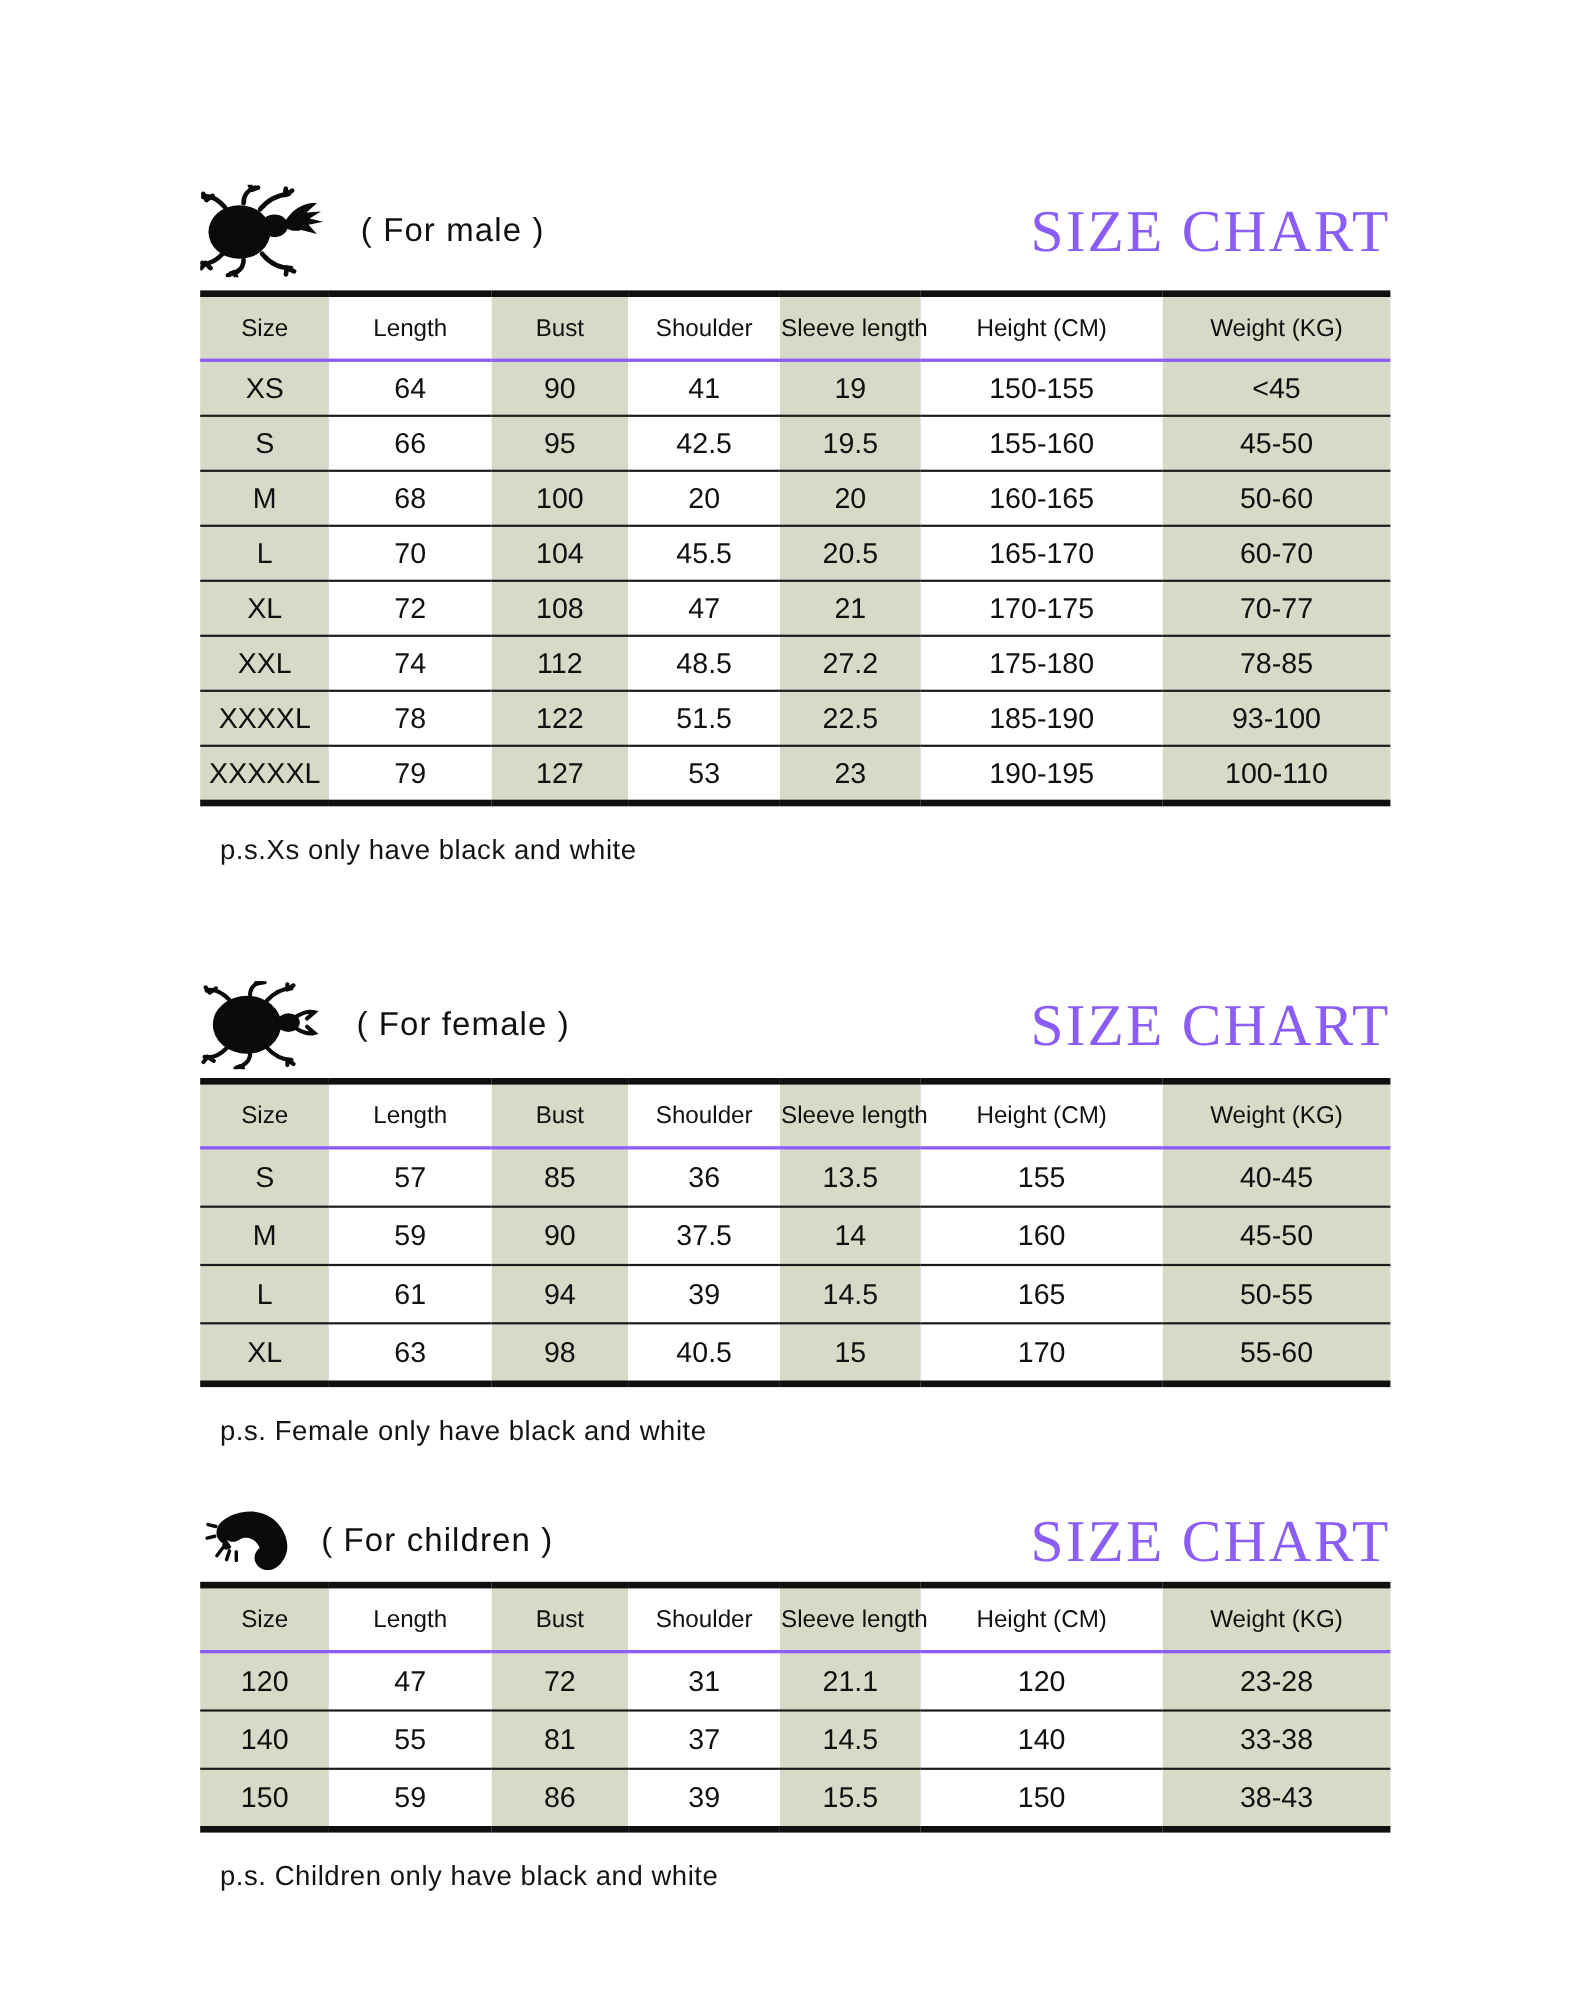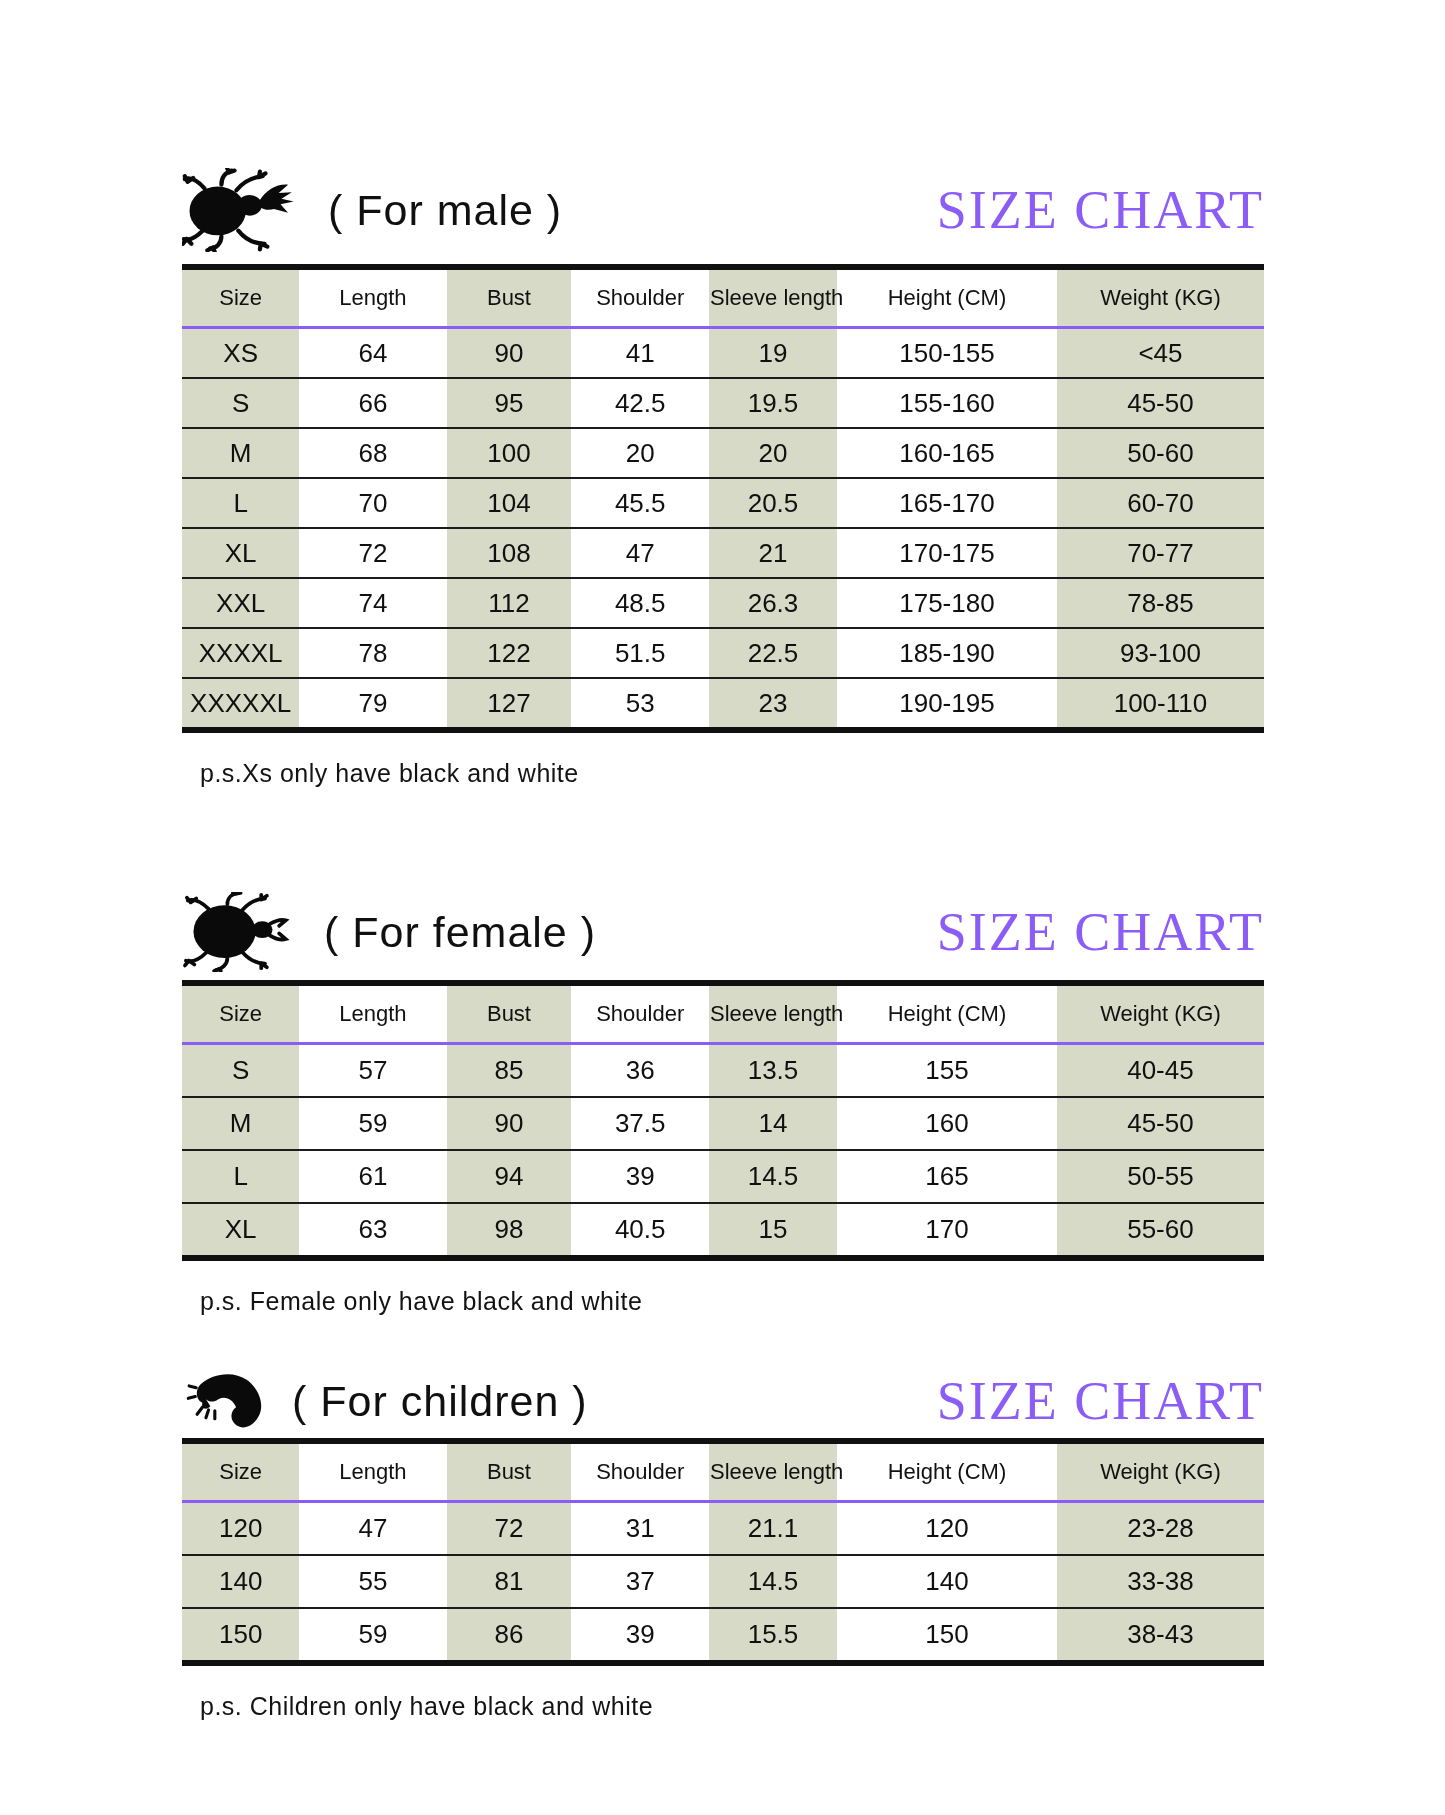--- a/index.html
+++ b/index.html
@@ -14,21 +14,21 @@
     padding:160px 181px 0 182px;
   }
   .chart-section { width:1082px; }
   .section-header {
     display:flex; align-items:center;
     margin-bottom:4px;
   }
   .icon-box { flex:0 0 auto; margin-right:24px; display:flex; align-items:center; }
   .icon-box svg { display:block; }
   .audience-label {
-    font-size:43px;
+    font-size:30px;
     letter-spacing:1px;
     white-space:nowrap;
     color:#101010;
   }
   .size-chart-title {
     margin-left:auto;
     font-family:"Liberation Serif", serif;
     font-size:54px;
     letter-spacing:2px;
     color:#8b5cf6;
@@ -169,21 +169,21 @@
             <td>47</td>
             <td class="shaded">21</td>
             <td>170-175</td>
             <td class="shaded">70-77</td>
           </tr>
           <tr>
             <td class="shaded">XXL</td>
             <td>74</td>
             <td class="shaded">112</td>
             <td>48.5</td>
-            <td class="shaded">26.3</td>
+            <td class="shaded">27.2</td>
             <td>175-180</td>
             <td class="shaded">78-85</td>
           </tr>
           <tr>
             <td class="shaded">XXXXL</td>
             <td>78</td>
             <td class="shaded">122</td>
             <td>51.5</td>
             <td class="shaded">22.5</td>
             <td>185-190</td>

